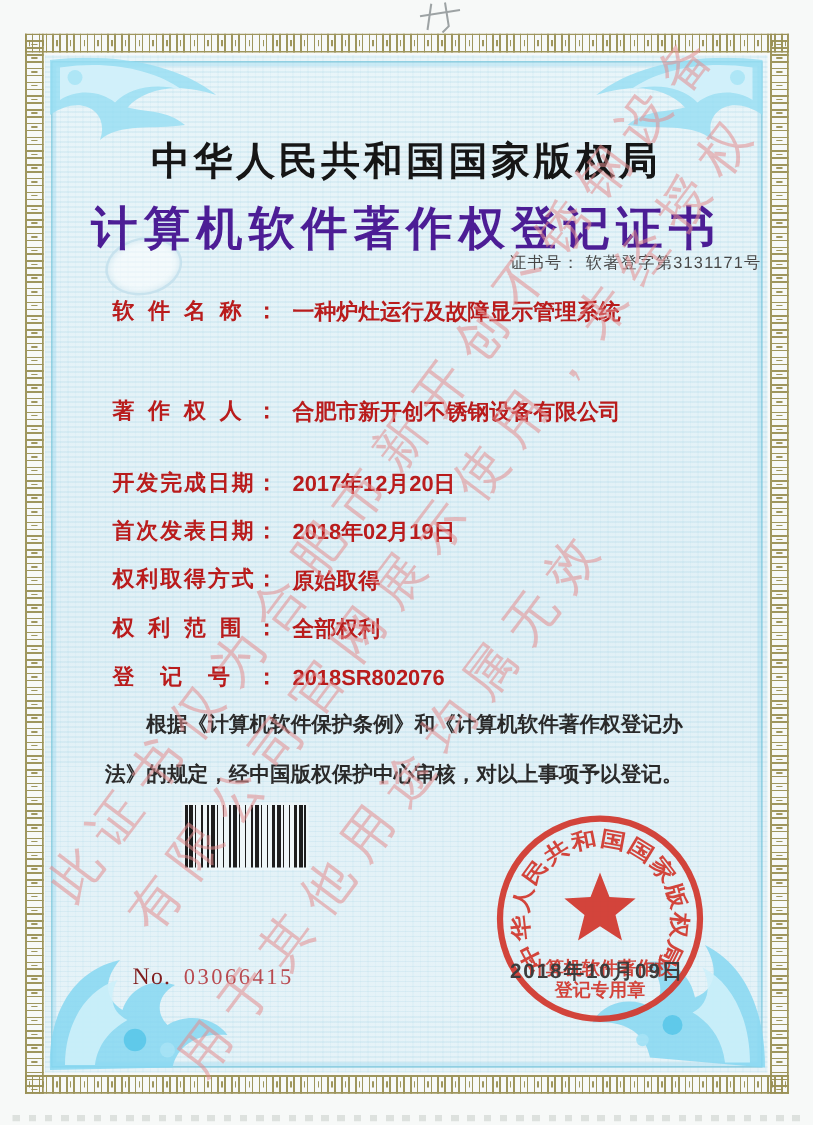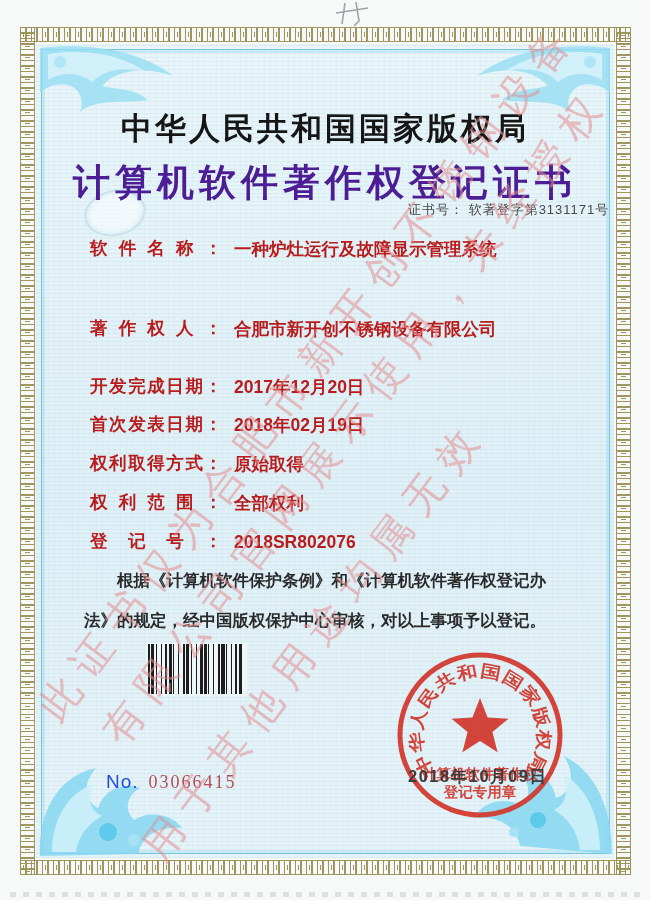--- a/index.html
+++ b/index.html
@@ -87,21 +87,21 @@
     background:repeating-linear-gradient(90deg,
       #1d1d1d 0 2px,#eef6f8 2px 3.5px,
       #1d1d1d 3.5px 6.5px,#eef6f8 6.5px 8px,
       #1d1d1d 8px 9px,#eef6f8 9px 13px,
       #1d1d1d 13px 14px,#eef6f8 14px 17.5px);
     box-shadow:0 0 0 2px rgba(238,246,248,.8);
   }
 
   
   .serial{position:absolute;left:106px;top:771px;}
-  .serial .no{font-family:Liberation Sans, sans-serif;font-size:19px;color:#1d4ed8;letter-spacing:1px;}
+  .serial .no{font-family:Liberation Serif, serif;font-size:19px;color:#7f1d1d;letter-spacing:1px;}
   .serial .num{font-family:Liberation Serif, serif;font-size:18px;color:#b84a50;letter-spacing:2px;margin-left:10px;}
 
   
   .wm{position:absolute;z-index:6;white-space:nowrap;
     font-size:41px;letter-spacing:13px;color:rgba(228,140,142,.55);
     transform-origin:0 50%;transform:rotate(-53deg);font-weight:400;pointer-events:none;}
   .wm.l1{left:48px;top:688px;}
   .wm.l2{left:112px;top:712px;}
   .wm.l3{left:152px;top:828px;}
 

